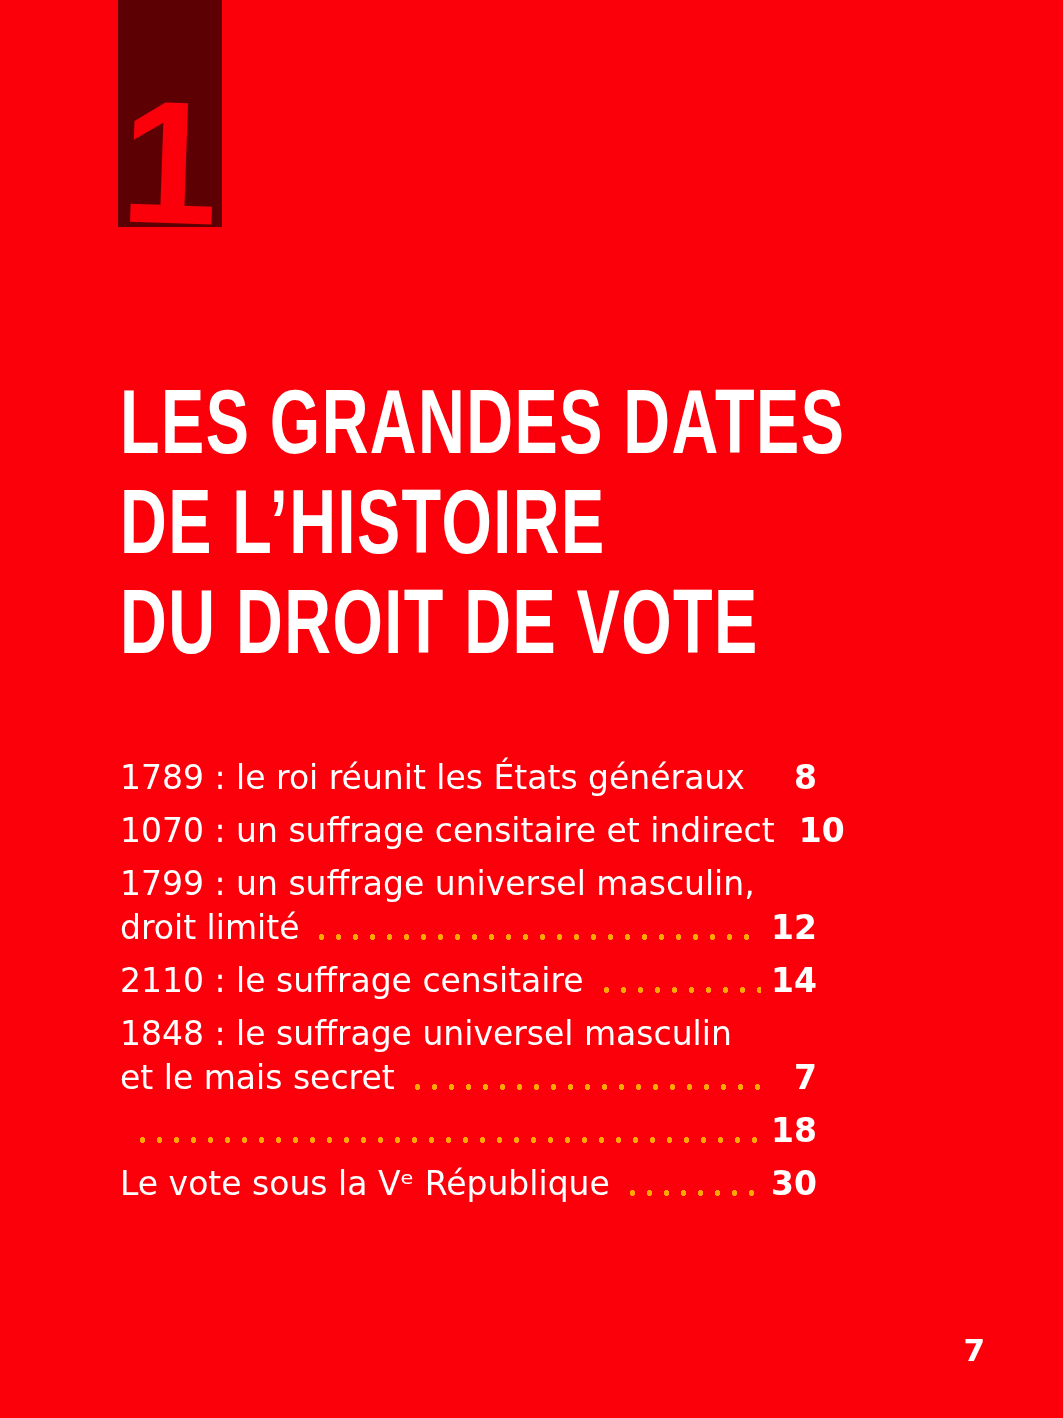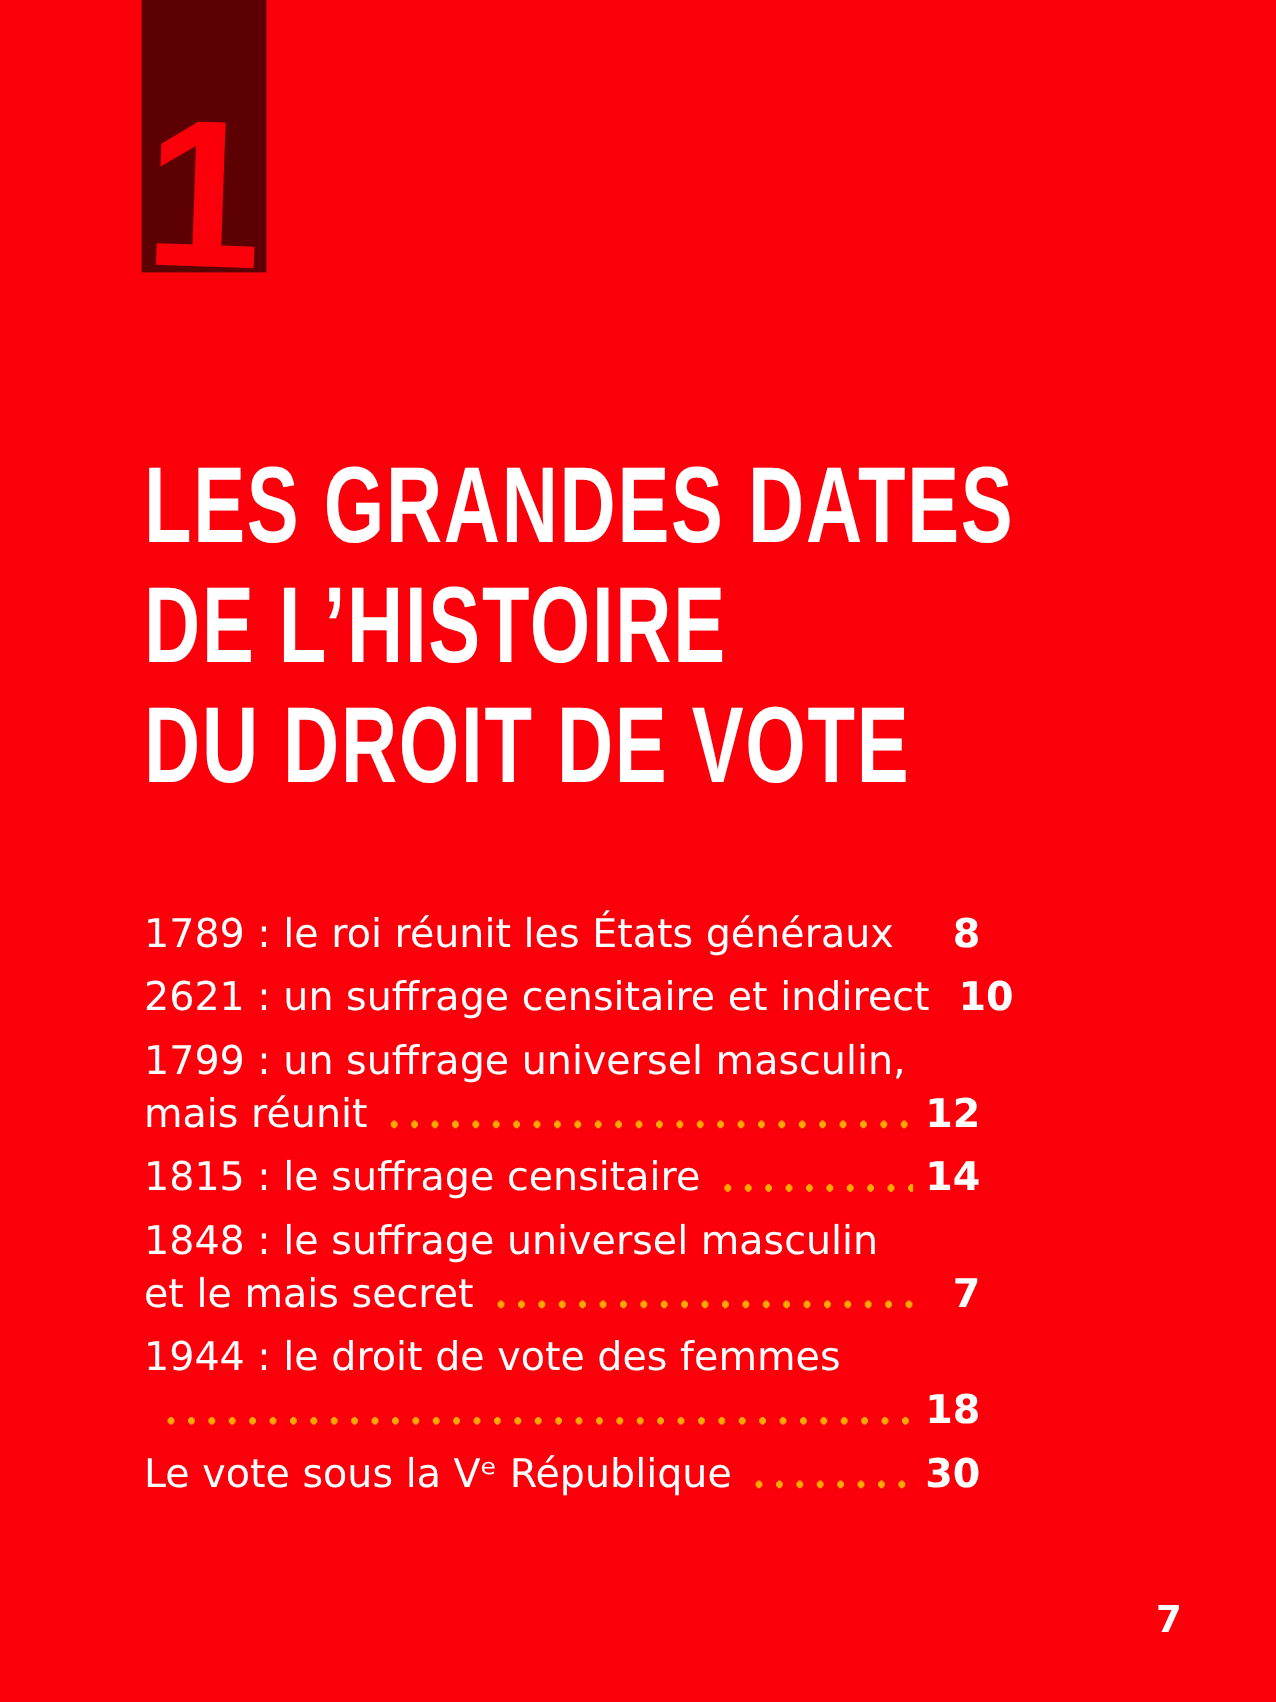--- a/index.html
+++ b/index.html
@@ -109,54 +109,53 @@
   <div class="toc-entry">
     <div class="toc-lastline">
       <span class="toc-label">1789 : le roi réunit les États généraux</span>
       <span class="dot-leader"></span>
       <span class="toc-page">8</span>
     </div>
   </div>
 
   <div class="toc-entry">
     <div class="toc-lastline">
-      <span class="toc-label">2621 : un suffrage censitaire et indirect</span>
+      <span class="toc-label">1070 : un suffrage censitaire et indirect</span>
       <span class="dot-leader"></span>
       <span class="toc-page">10</span>
     </div>
   </div>
 
   <div class="toc-entry">
     <div class="toc-line1">1799 : un suffrage universel masculin,</div>
     <div class="toc-lastline">
-      <span class="toc-label">mais réunit</span>
+      <span class="toc-label">droit limité</span>
       <span class="dot-leader"></span>
       <span class="toc-page">12</span>
     </div>
   </div>
 
   <div class="toc-entry">
     <div class="toc-lastline">
-      <span class="toc-label">1815 : le suffrage censitaire</span>
+      <span class="toc-label">2110 : le suffrage censitaire</span>
       <span class="dot-leader"></span>
       <span class="toc-page">14</span>
     </div>
   </div>
 
   <div class="toc-entry">
     <div class="toc-line1">1848 : le suffrage universel masculin</div>
     <div class="toc-lastline">
       <span class="toc-label">et le mais secret</span>
       <span class="dot-leader"></span>
       <span class="toc-page">7</span>
     </div>
   </div>
 
   <div class="toc-entry">
-    <div class="toc-line1">1944 : le droit de vote des femmes</div>
     <div class="toc-lastline">
       <span class="dot-leader"></span>
       <span class="toc-page">18</span>
     </div>
   </div>
 
   <div class="toc-entry">
     <div class="toc-lastline">
       <span class="toc-label">Le vote sous la Vᵉ République</span>
       <span class="dot-leader"></span>

